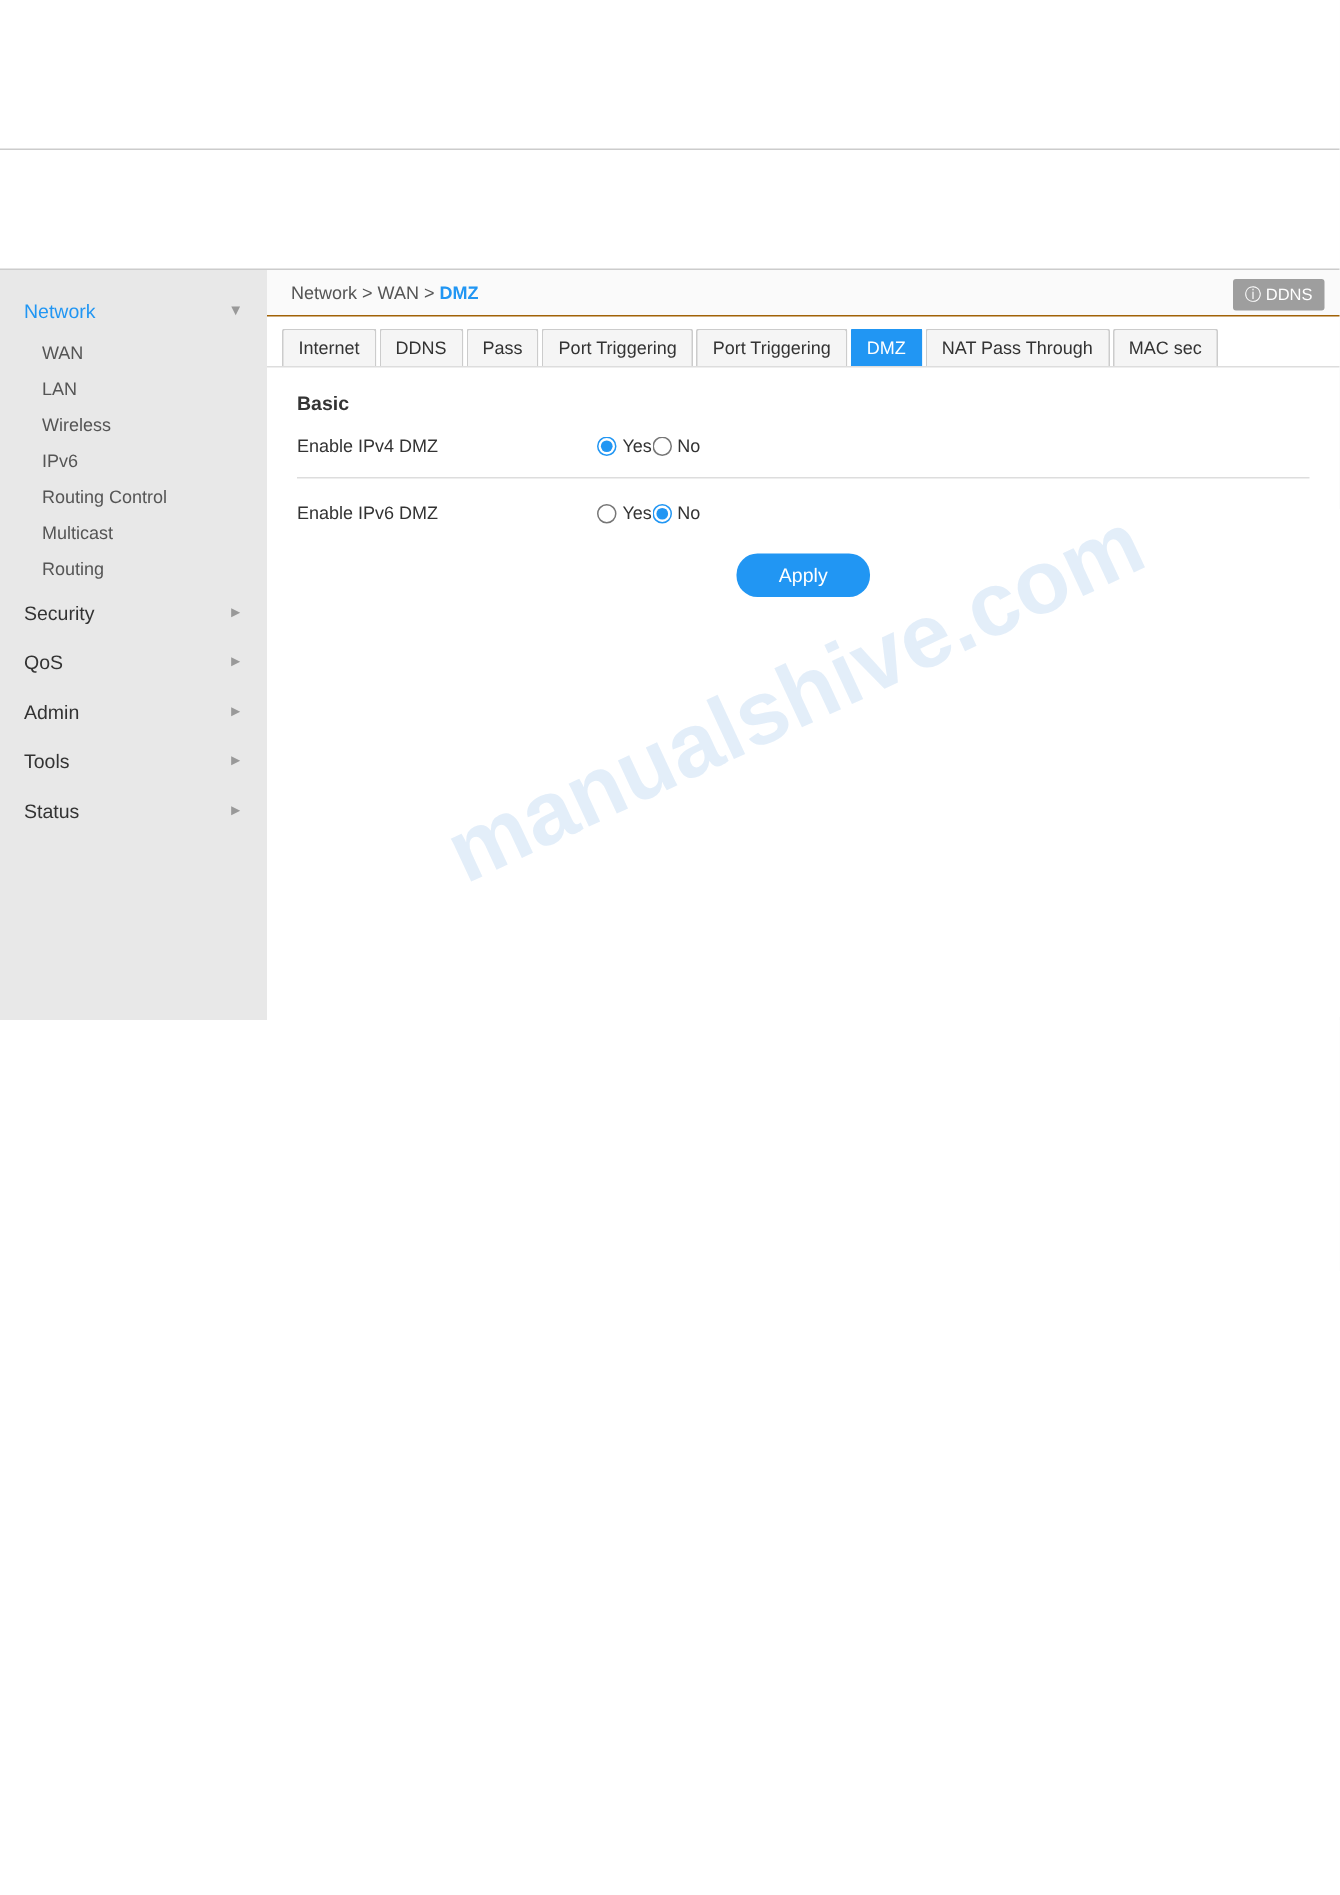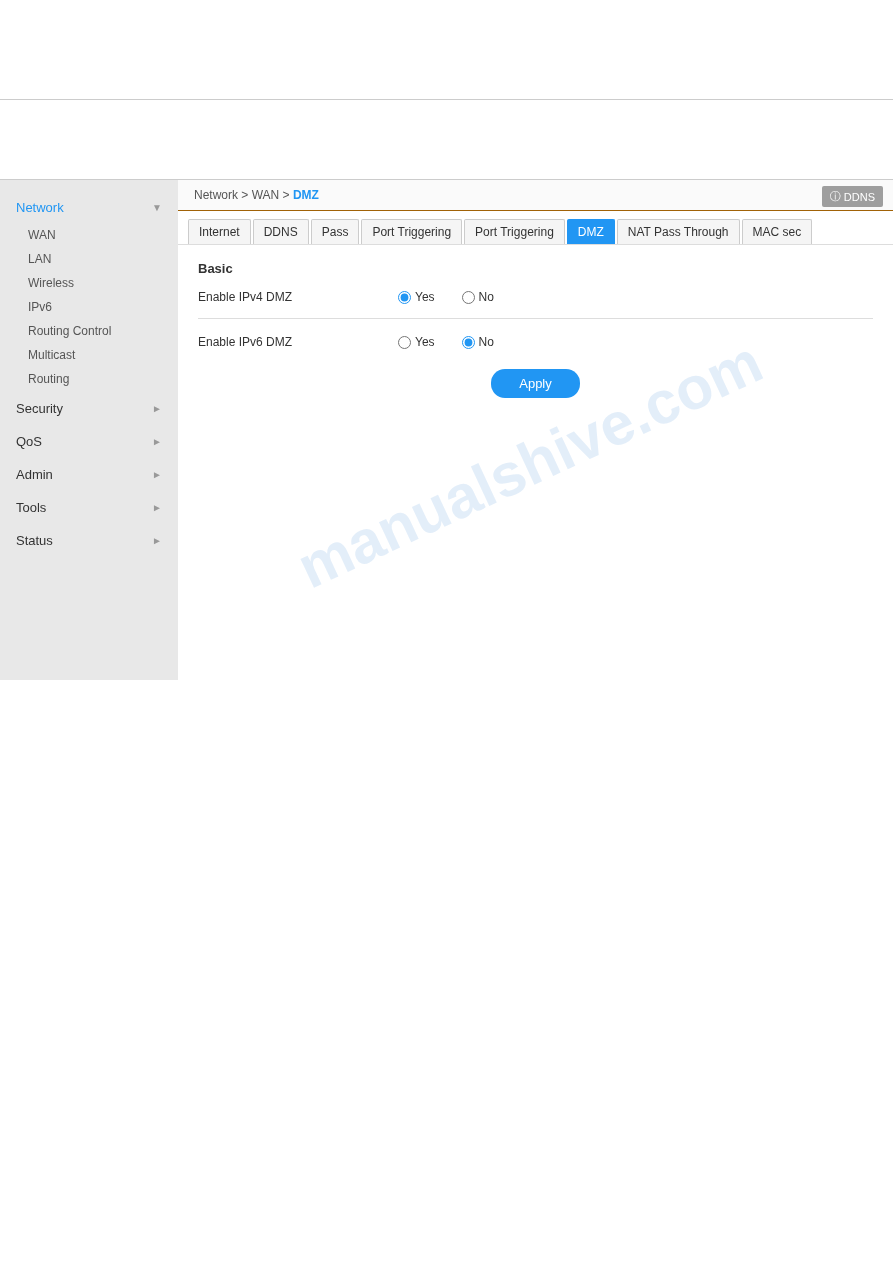--- a/index.html
+++ b/index.html
@@ -162,21 +162,21 @@
     .form-label {
       width: 200px;
       font-size: 12px;
       color: #333;
       flex-shrink: 0;
     }
 
     .form-control {
       display: flex;
       align-items: center;
-      gap: 27px;
+      gap: 0;
     }
 
     .radio-label {
       display: flex;
       align-items: center;
       gap: 4px;
       font-size: 12px;
       color: #333;
       cursor: pointer;
     }

